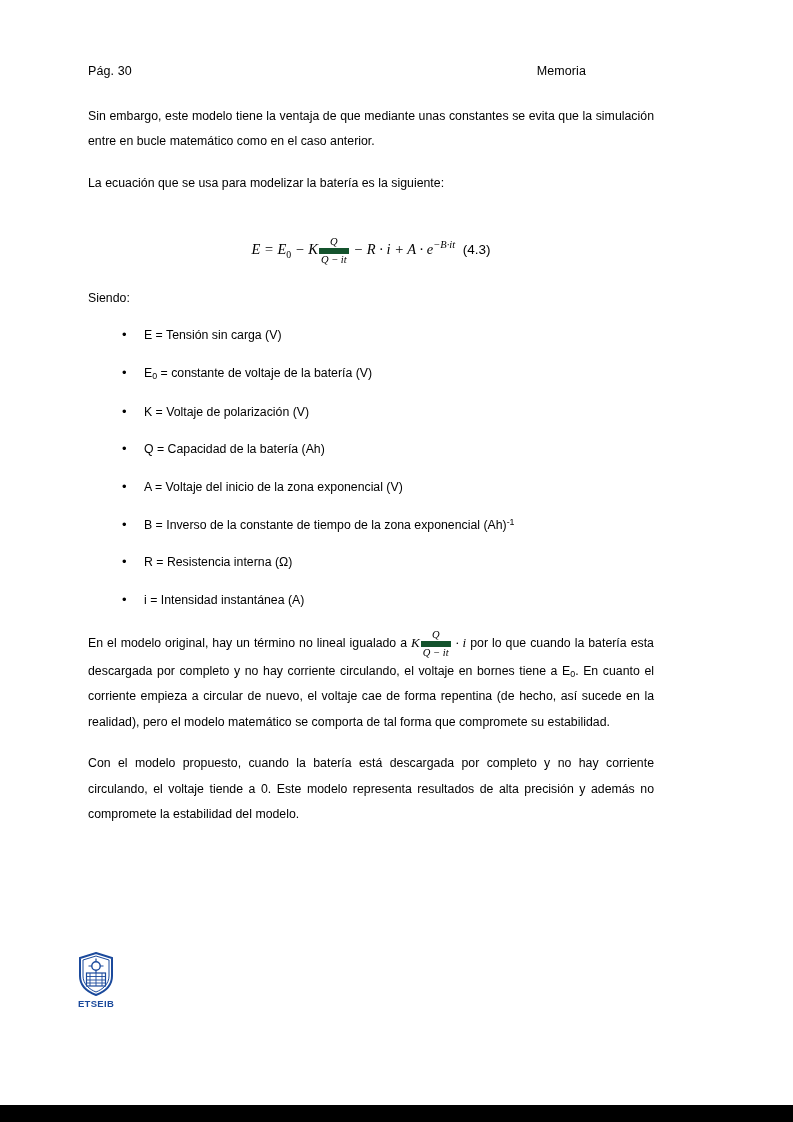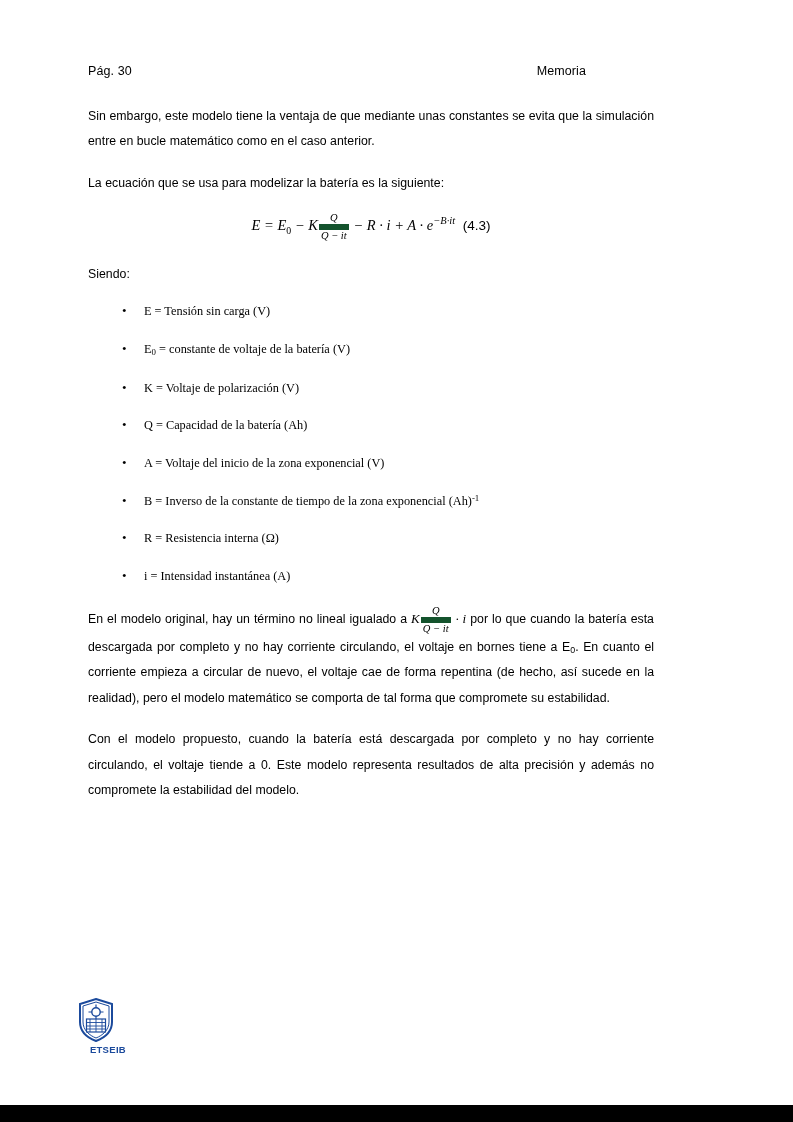--- a/index.html
+++ b/index.html
@@ -58,20 +58,21 @@
 
   .eq-block {
     text-align: center;
     margin: 14px 0 20px 0;
     font-family: "Liberation Serif", serif;
   }
   .eq-img {
     display: inline-block;
     font-size: 14.5px;
     font-style: italic;
+    margin-top: 24px;
   }
   .eq-num {
     font-style: normal;
     font-family: Liberation Sans, sans-serif;
     font-size: 13.5px;
     margin-left: 4px;
   }
   .frac {
     display: inline-block;
     vertical-align: middle;
@@ -82,21 +83,20 @@
   }
   .frac .num { display: block; padding: 0 2px; }
   .frac .den { display: block; border-top: 6px solid #14532d; padding: 0 2px; }
   sub.eqsub { font-size: 0.68em; font-style: normal; }
   sup.eqsup { font-size: 0.72em; }
 
   ul.bullets {
     list-style: none;
     margin: 0 0 14px 0;
     padding: 0;
-    font-family: Liberation Serif, serif;
   }
   ul.bullets li {
     position: relative;
     font-size: 12.3px;
     line-height: 1.35;
     padding-left: 56px;
     margin-bottom: 21px;
   }
   ul.bullets li:before {
     content: "\2022";
@@ -112,23 +112,23 @@
 
   .inline-eq {
     font-family: "Liberation Serif", serif;
     font-style: italic;
     font-size: 13px;
   }
 
   .logo-wrap {
     position: absolute;
     left: 66px;
-    top: 998px;
+    top: 952px;
     width: 60px;
-    text-align: right;
+    text-align: center;
   }
   .logo-seal {
     width: 38px;
     height: 44px;
     margin: 0 auto;
     position: relative;
   }
   .logo-seal svg { display: block; }
   .logo-text {
     font-size: 9.5px;

